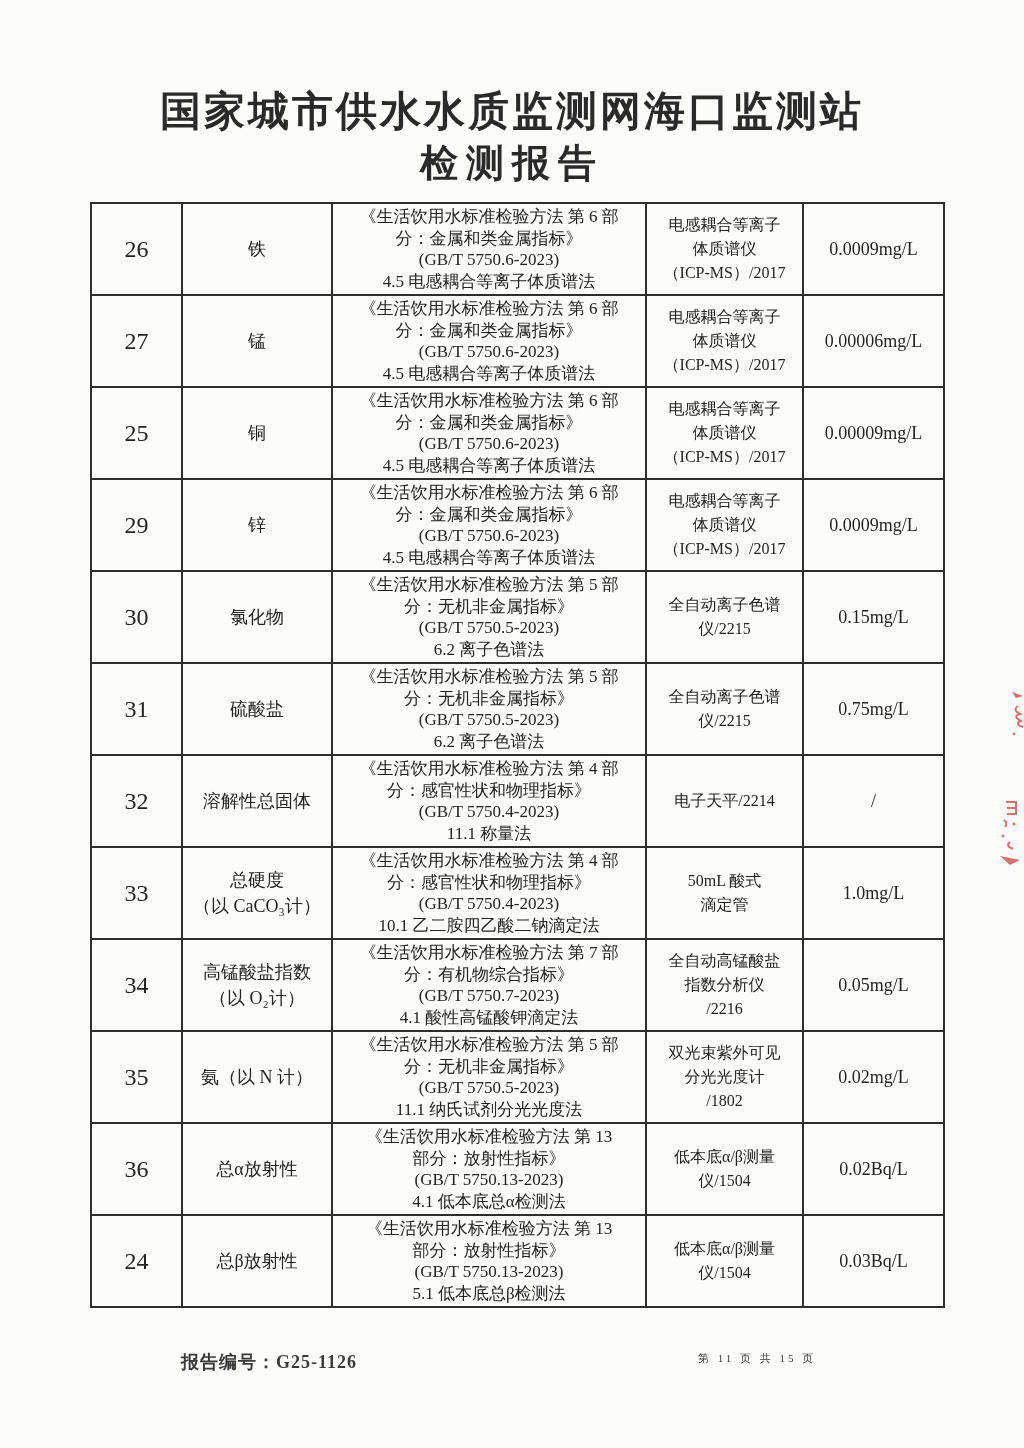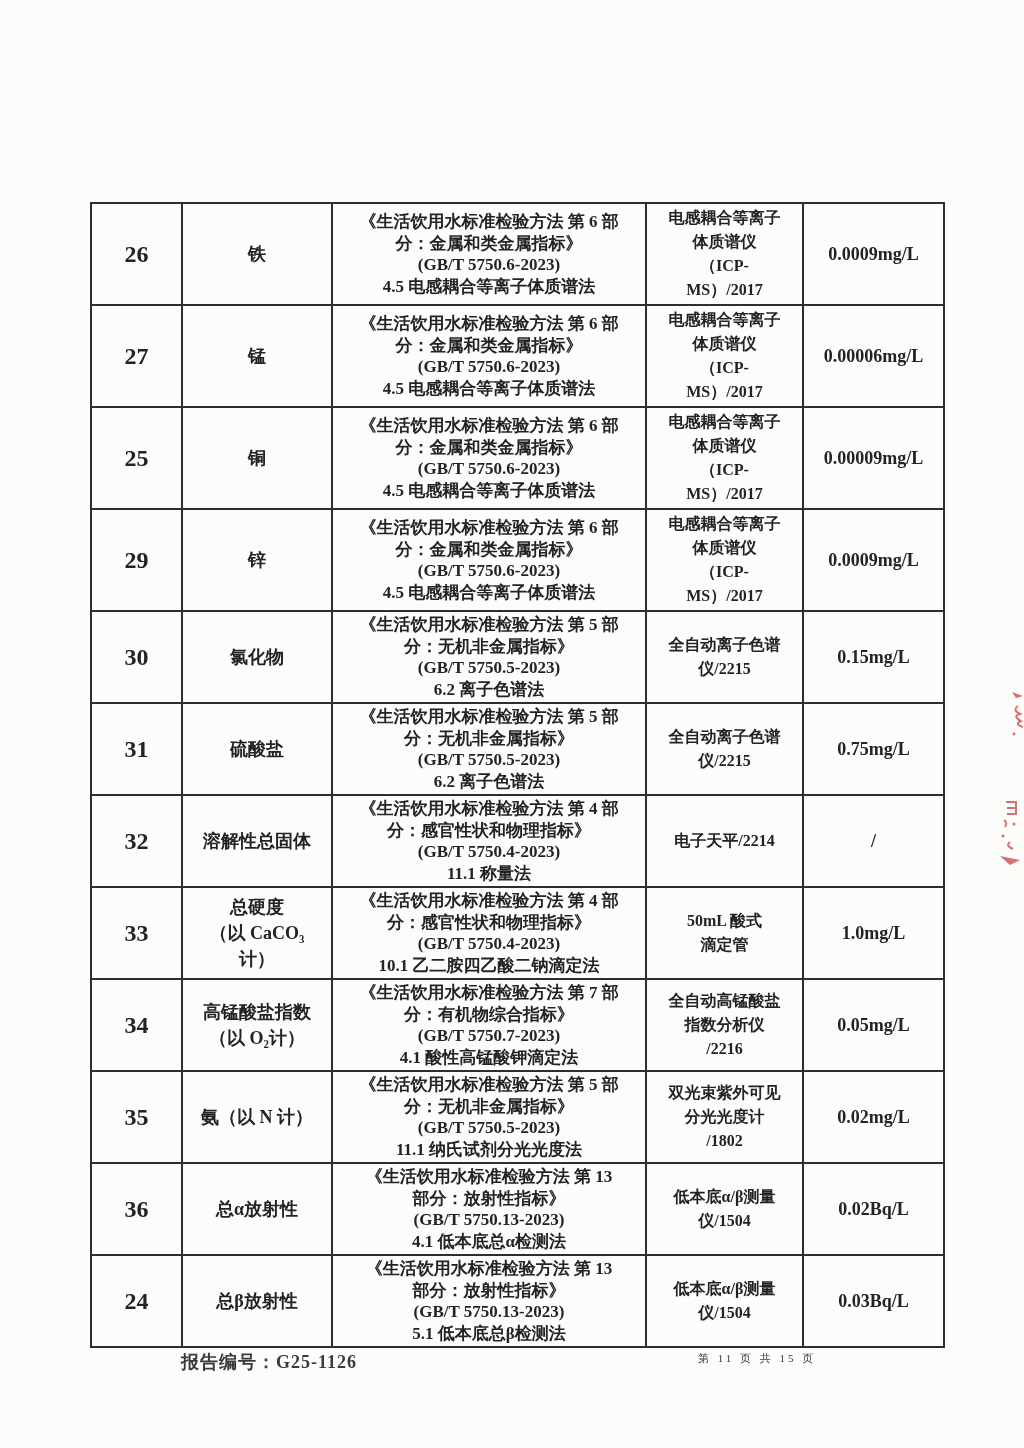--- a/index.html
+++ b/index.html
@@ -45,25 +45,24 @@
     top:202px;
     left:90px;
     width:853px;
     border-collapse:collapse;
     table-layout:fixed;
   }
   table.report td{
     border:2px solid #2e2e2e;
     text-align:center;
     vertical-align:middle;
-    padding:2px 17px;
+    padding:2px 2px;
     height:88px;
     box-sizing:border-box;
     color:#232323;
-    font-weight:bold;
   }
   td.no-cell{font-size:24px;}
   td.param-cell{
     font-size:18px;
     line-height:26px;
     white-space:pre-line;
   }
   td.method-cell{
     font-size:17px;
     line-height:21.5px;
@@ -99,20 +98,24 @@
     filter:blur(0.4px);
   }
   #seal-a{top:690px;left:1004px;}
   #seal-b{top:798px;left:996px;}
 </style>
 </head>
 <body>
 
 <div class="page">
 
+  <div class="title-block">
+    <div class="title-line1">国家城市供水水质监测网海口监测站</div>
+    <div class="title-line2">检测报告</div>
+  </div>
 
   <table class="report">
     <colgroup>
       <col style="width:91px">
       <col style="width:150px">
       <col style="width:314px">
       <col style="width:157px">
       <col style="width:141px">
     </colgroup>
     <tbody>

